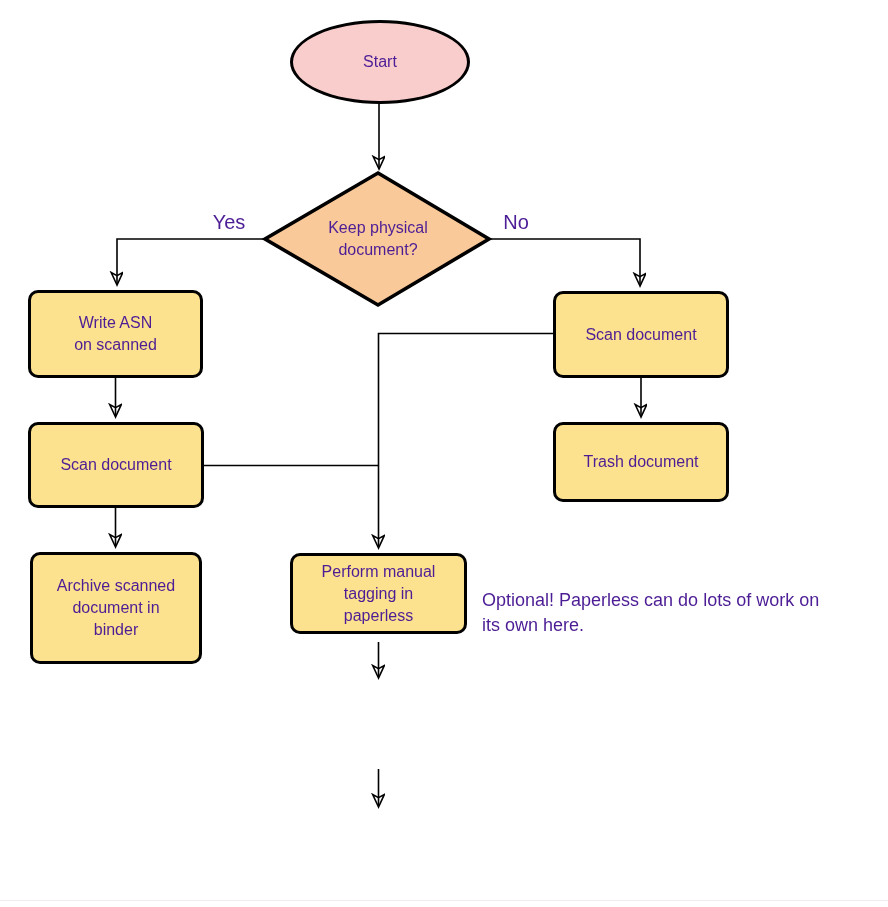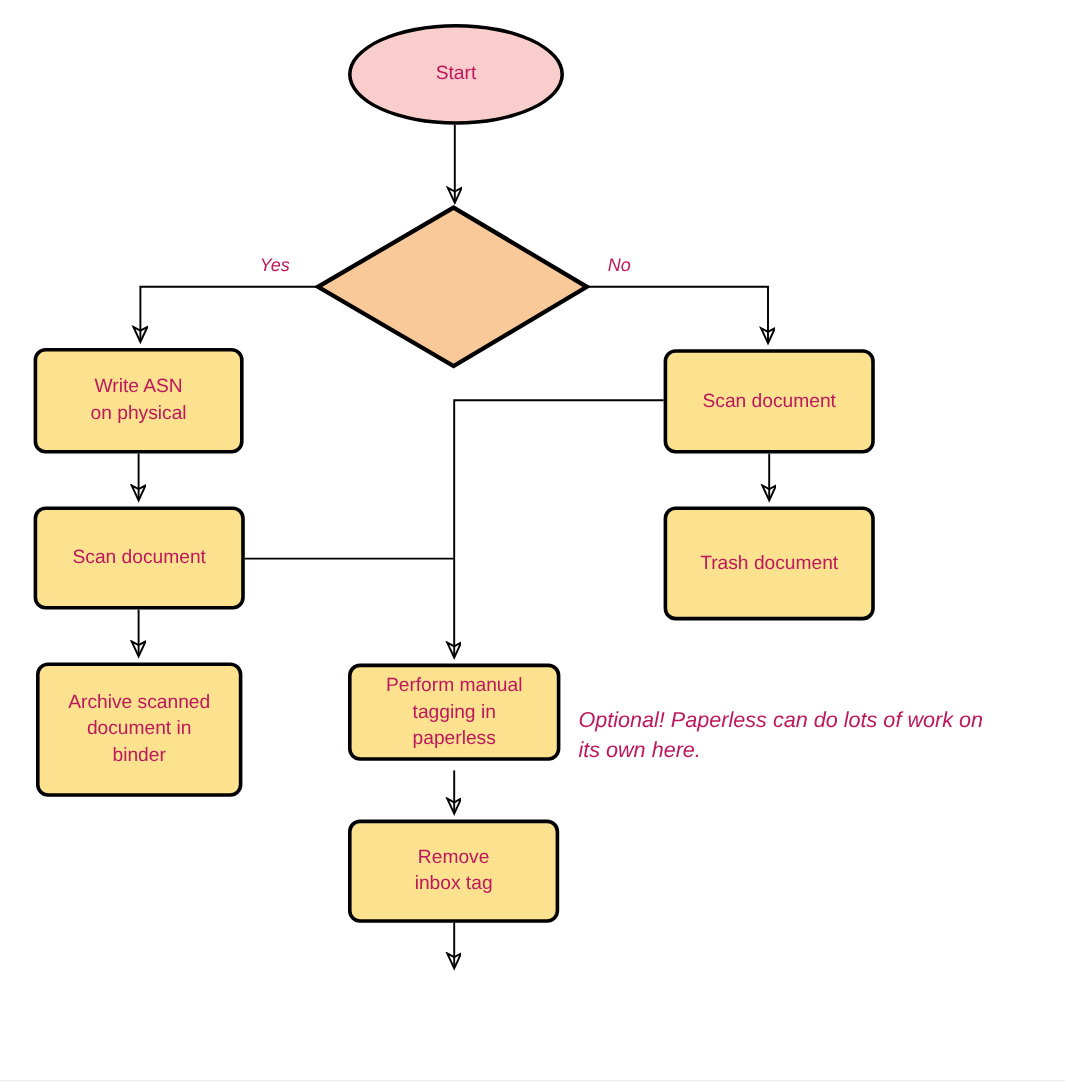--- a/index.html
+++ b/index.html
@@ -1,21 +1,21 @@
 <!DOCTYPE html>
 <html style="--terminal: #f8cdcc; --decision: #f9c99a; --process: #fce18e; --stroke: #000000;"><head>
 <meta charset="utf-8">
 <style>
   html,body{margin:0;padding:0;background:#ffffff;}
   .canvas{
     position:relative;
     width:888px;height:907px;
     background:#ffffff;
     font-family:"Liberation Sans","DejaVu Sans",sans-serif;
-    color:#be185d;
+    color:#4c1d95;
     overflow:hidden;
   }
   .wires{position:absolute;left:0;top:0;}
   .wires path{fill:none;stroke:var(--stroke,#000);stroke-width:1.6;}
   .decision-shape{
     fill:var(--decision,#f9c99a);
     stroke:var(--stroke,#000);
     stroke-width:3.6;
     stroke-linejoin:miter;
   }
@@ -39,25 +39,24 @@
   }
   .decision-label{
     position:absolute;
     display:flex;align-items:center;justify-content:center;
     text-align:center;font-size:16px;line-height:22px;
     white-space:pre-line;
   }
   .edge-label{
     position:absolute;
     display:flex;align-items:center;justify-content:center;
-    font-size:15px;line-height:20px;font-style:italic;
+    font-size:20px;line-height:20px;
   }
   .annotation{
     position:absolute;
-    font-style:italic;
     font-size:18px;line-height:25px;
     white-space:pre-line;
   }
   .bottom-hairline{
     position:absolute;left:0;top:900px;width:888px;height:1px;
     background:#f2eded;
   }
 </style>
 </head>
 <body>
@@ -82,58 +81,56 @@
     <path d="M 378.5 642 L 378.5 677" marker-end="url(#arrow)"></path>
     <path d="M 378.5 769 L 378.5 806" marker-end="url(#arrow)"></path>
 
     <polygon class="decision-shape" points="378,173 489,239 378,305 265,239"></polygon>
   </svg>
 
   <div class="node terminal" style="left:290px;top:20px;width:180px;height:84px">
     <span>Start</span>
   </div>
 
+  <div class="decision-label" style="left:278px;top:205px;width:200px;height:68px">Keep physical
+document?</div>
 
   <div class="edge-label" style="left:199px;top:210px;width:60px;height:24px">Yes</div>
 
   <div class="edge-label" style="left:486px;top:210px;width:60px;height:24px">No</div>
 
   <div class="node process" style="left:28px;top:290px;width:175px;height:88px">
     <span>Write ASN
-on physical</span>
+on scanned</span>
   </div>
 
   <div class="node process" style="left:28px;top:422px;width:176px;height:86px">
     <span>Scan document</span>
   </div>
 
   <div class="node process" style="left:30px;top:552px;width:172px;height:112px">
     <span>Archive scanned
 document in
 binder</span>
   </div>
 
   <div class="node process" style="left:553px;top:291px;width:176px;height:87px">
     <span>Scan document</span>
   </div>
 
-  <div class="node process" style="left:553px;top:422px;width:176px;height:95px">
+  <div class="node process" style="left:553px;top:422px;width:176px;height:80px">
     <span>Trash document</span>
   </div>
 
   <div class="node process" style="left:290px;top:553px;width:177px;height:81px">
     <span>Perform manual
 tagging in
 paperless</span>
   </div>
 
   <div class="annotation" style="left:482px;top:588px;width:404px">Optional! Paperless can do lots of work on
 its own here.</div>
 
-  <div class="node process" style="left:290px;top:683px;width:176px;height:86px">
-    <span>Remove
-inbox tag</span>
-  </div>
 
 
   <div class="bottom-hairline"></div>
 
 </div>
 
 </body></html>

